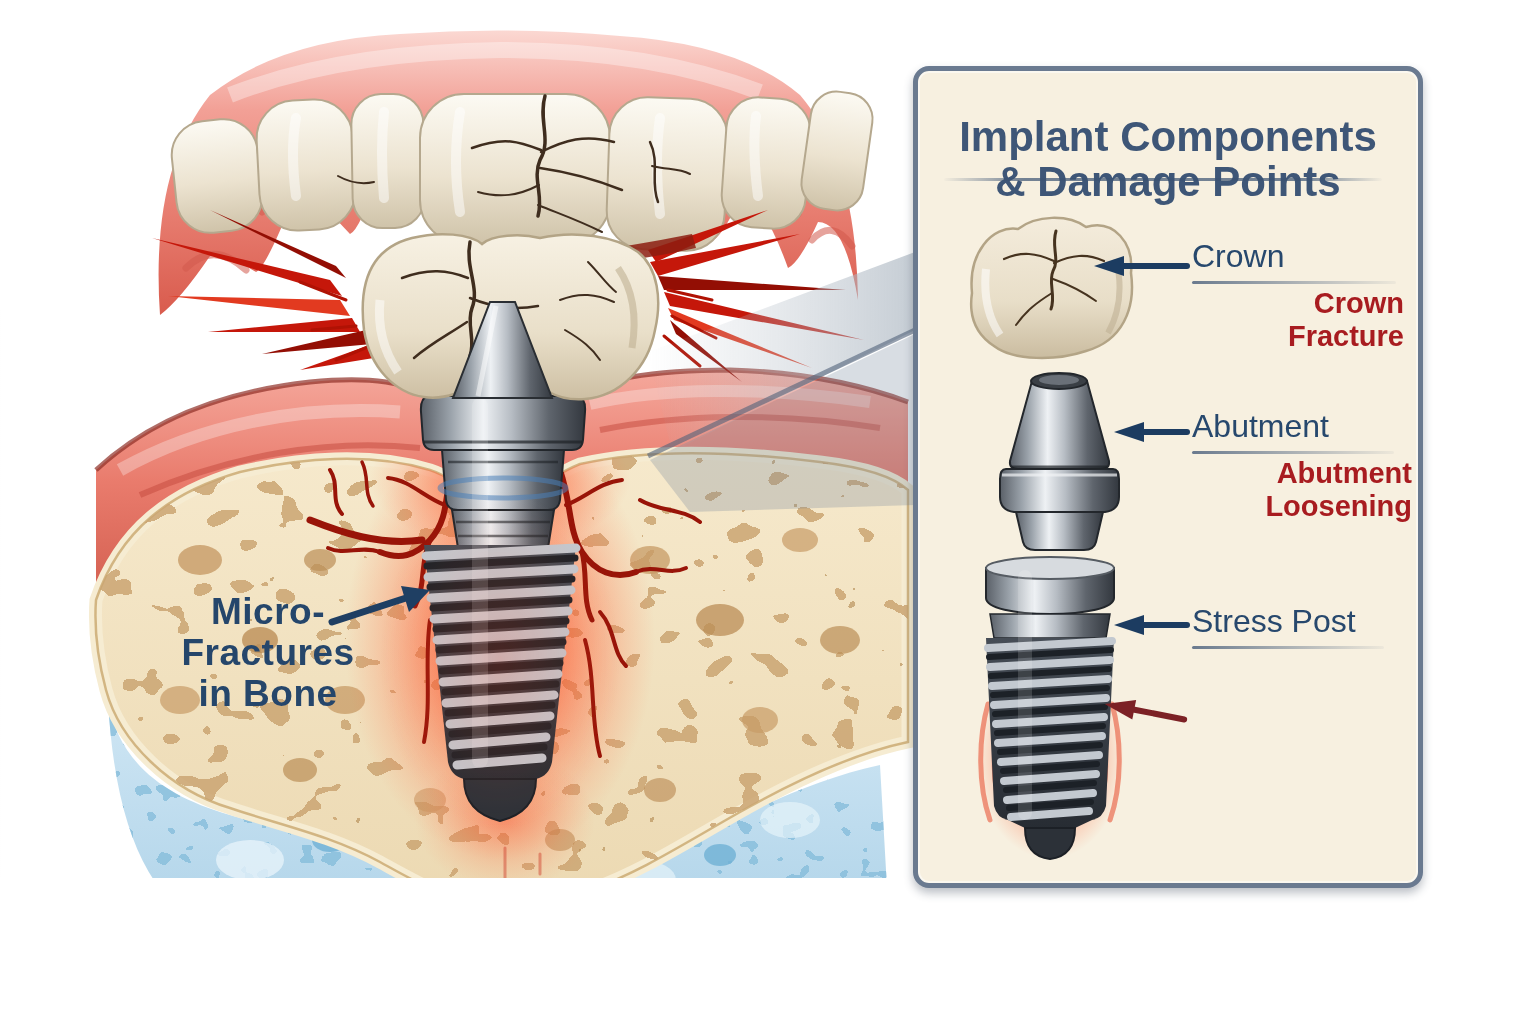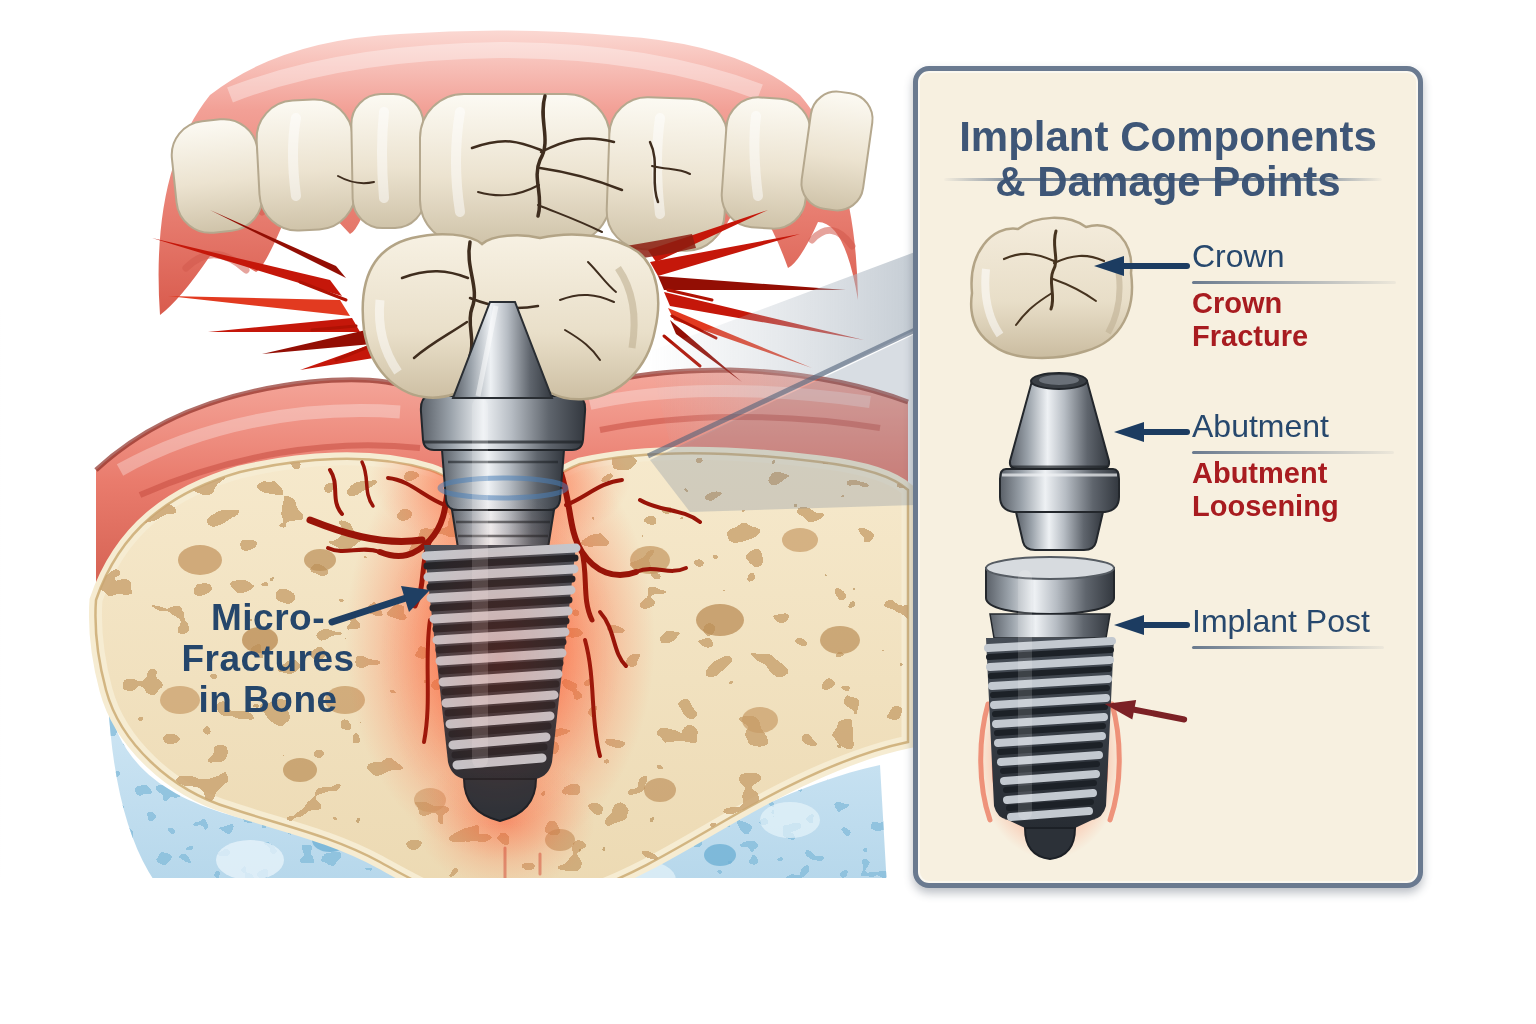--- a/index.html
+++ b/index.html
@@ -1,25 +1,25 @@
 <!DOCTYPE html>
 <html><head>
 <meta charset="utf-8">
 <style>
   html,body{margin:0;padding:0;background:#fff;}
   .stage{position:relative;width:1536px;height:1024px;background:#ffffff;overflow:hidden;
          font-family:"Liberation Sans", sans-serif;}
   .scene{position:absolute;left:0;top:0;}
-  .preline{white-space:pre-line;}
+  .preline{white-space:pre-line;text-align:right;}
 
   
   .micro-label{
     position:absolute;left:156px;top:591px;width:224px;
     text-align:center;font-weight:bold;font-size:37px;line-height:41px;
-    color:#25466b;letter-spacing:.5px;margin-top:6px;
+    color:#25466b;letter-spacing:.5px;
   }
 
   
   .panel{
     position:absolute;left:913px;top:66px;width:500px;height:812px;
     background:#f7f0e0;border:5px solid #6a7a90;border-radius:16px;
     box-shadow:0 5px 10px rgba(50,60,80,.33), inset 0 0 0 2px rgba(255,255,255,.5);
   }
   .p-title{
     position:absolute;left:0;right:0;top:11px;text-align:center;
@@ -543,21 +543,21 @@
     <div class="underline ul-abut"></div>
     <div class="damage-label dmg-abut preline">Abutment
 Loosening</div>
 
     <div class="p-arrow arrow-impl">
       <svg width="76" height="24" viewBox="0 0 76 24" fill="currentColor">
         <polygon points="0,12 30,2 30,22"></polygon>
           <rect x="26" y="9" width="50" height="6" rx="3"></rect>
       </svg>
     </div>
-    <div class="comp-label lbl-impl">Implant Post</div>
+    <div class="comp-label lbl-impl">Stress Post</div>
     <div class="underline ul-impl"></div>
     <div class="p-arrow arrow-stress arrow-stress-pos">
       <svg width="84" height="24" viewBox="0 0 84 24" fill="currentColor">
         <polygon points="0,12 30,2 30,22"></polygon>
           <rect x="26" y="9" width="58" height="6" rx="3"></rect>
       </svg>
     </div>
   </div>
 </div>
 

